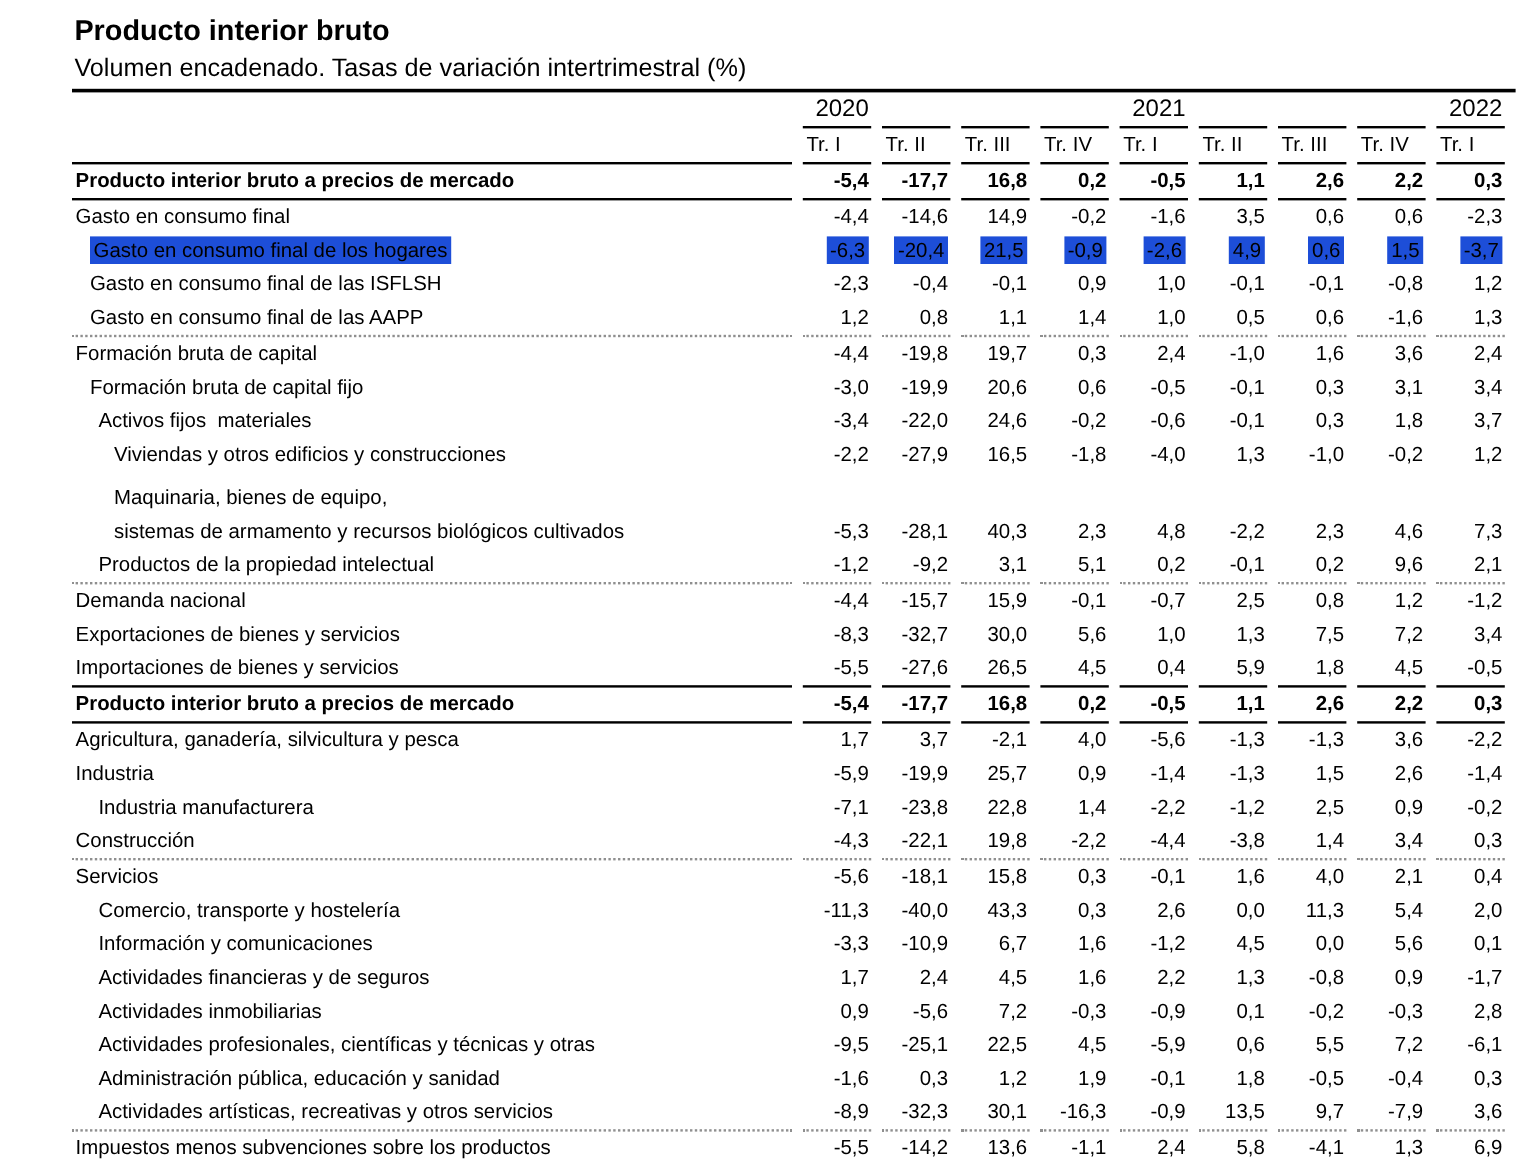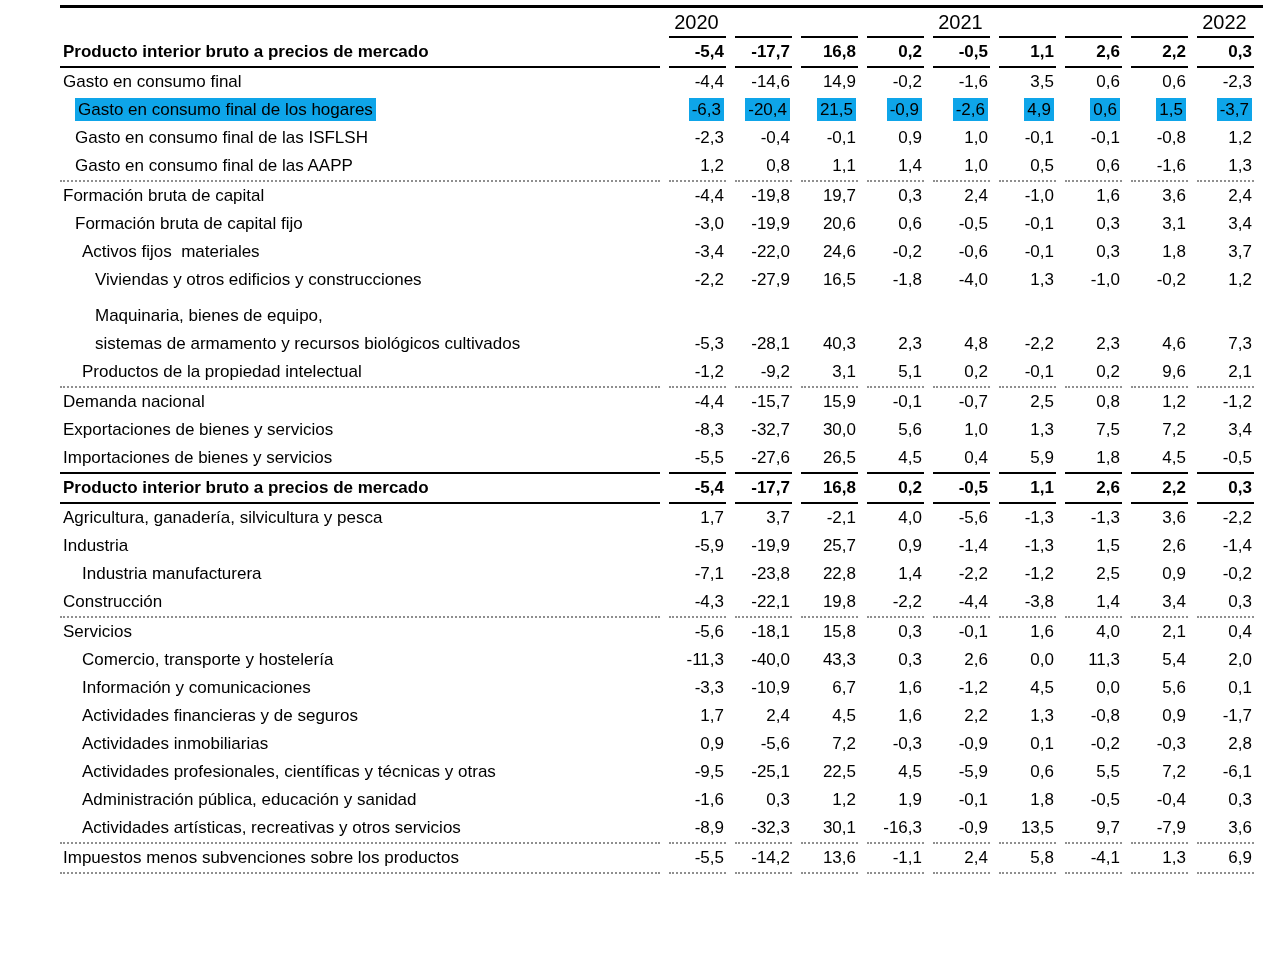--- a/index.html
+++ b/index.html
@@ -18,44 +18,46 @@
     table-layout:fixed;
   }
   col.c-label { width:600px; }
   col.c-num   { width:57px;  }
 
   th, td { margin:0; padding:0; font-size:17px; font-weight:normal; }
 
   
   tr.year-row th    { height:27px; line-height:27px; }
   tr.quarter-row th { height:28px; line-height:28px; }
-  th.ycell { padding-right:2px; font-size:20px; border-bottom:2px solid #000; }
+  th.ycell { text-align:right; padding-right:2px; font-size:20px; border-bottom:2px solid #000; }
   th.ylbl  { border-bottom:none; }
   th.qcell { text-align:left; padding-left:3px; border-bottom:2px solid #000; }
   th.qlbl  { border-bottom:2px solid #000; }
 
   
   td { height:28px; line-height:28px; vertical-align:middle; }
   td.lbl { text-align:left; white-space:pre; overflow:hidden; }
   td.num { text-align:right; padding-right:2px; }
   .ind0 { padding-left:3px; }
   .ind1 { padding-left:15px; }
   .ind2 { padding-left:22px; }
   .ind3 { padding-left:35px; }
   tr.bold td { font-weight:bold; }
   tr.sep-solid  > td { border-bottom:2px solid #000; }
   tr.sep-dotted > td { border-bottom:2px dotted #8f8f8f; }
   tr.twoline td { height:64px; vertical-align:bottom; }
   tr.twoline td.lbl div { line-height:28px; }
-  .hl { background:#0ea5e9; padding:2px 3px; }
+  .hl { background:#1d4ed8; padding:2px 3px; }
 </style>
 </head>
 <body>
 
 <div class="page">
+  <div class="title">Producto interior bruto</div>
+  <div class="subtitle">Volumen encadenado. Tasas de variación intertrimestral (%)</div>
   <div class="top-rule"></div>
 
   <table class="gdp">
     <colgroup>
       <col class="c-label">
       <col class="c-num">
         <col class="c-num">
         <col class="c-num">
         <col class="c-num">
       <col class="c-num">
@@ -69,20 +71,32 @@
           <th class="ylbl"></th>
           <th class="ycell">2020</th>
           <th class="ycell"></th>
           <th class="ycell"></th>
           <th class="ycell"></th>
           <th class="ycell">2021</th>
           <th class="ycell"></th>
           <th class="ycell"></th>
           <th class="ycell"></th>
           <th class="ycell">2022</th>
+        </tr>
+      <tr class="quarter-row">
+          <th class="qlbl"></th>
+          <th class="qcell">Tr. I</th>
+          <th class="qcell">Tr. II</th>
+          <th class="qcell">Tr. III</th>
+          <th class="qcell">Tr. IV</th>
+          <th class="qcell">Tr. I</th>
+          <th class="qcell">Tr. II</th>
+          <th class="qcell">Tr. III</th>
+          <th class="qcell">Tr. IV</th>
+          <th class="qcell">Tr. I</th>
         </tr>
     </thead>
     <tbody id="gdp-body">
         <tr class="bold sep-solid">
           <td class="lbl ind0"><span>Producto interior bruto a precios de mercado</span></td>
           <td class="num"><span>-5,4</span></td>
           <td class="num"><span>-17,7</span></td>
           <td class="num"><span>16,8</span></td>
           <td class="num"><span>0,2</span></td>
           <td class="num"><span>-0,5</span></td>

